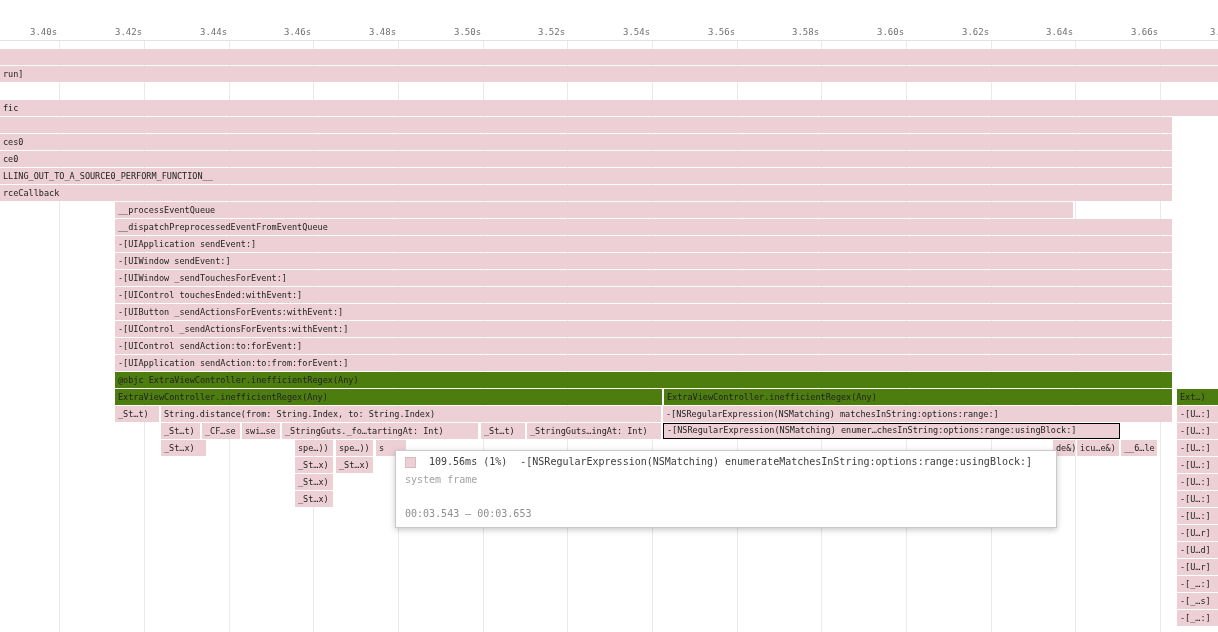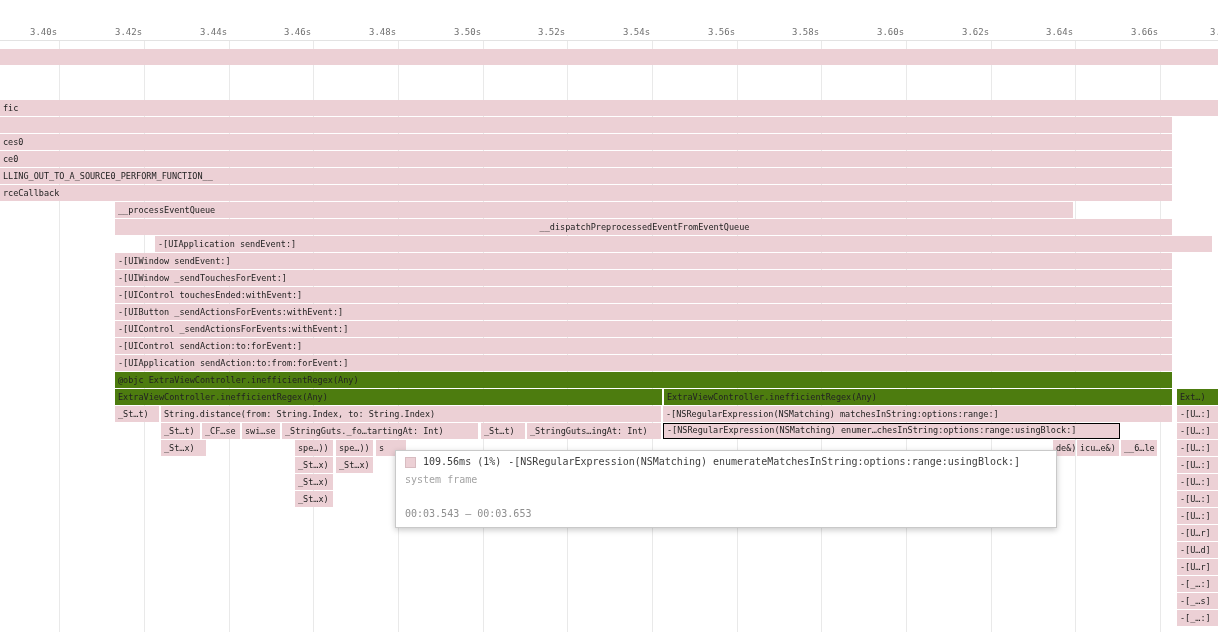--- a/index.html
+++ b/index.html
@@ -32,21 +32,21 @@
   .bar.pink{background:#ecd0d5;}
   .bar.purple{background:#4d7c0f;}
   .bar.sel{border:1.5px solid #000;line-height:12px;}
 
   
   .tooltip{
     position:absolute;left:395px;top:450px;width:662px;box-sizing:border-box;
     background:#fff;border:1px solid #c9c9c9;box-shadow:0 2px 6px rgba(0,0,0,.22);
     z-index:5;padding:5px 10px 7px 9px;font-size:10px;line-height:12px;
   }
-  .tt-row1{display:flex;align-items:center;gap:7px;color:#3d3d3d;white-space:nowrap;overflow:hidden;}
+  .tt-row1{display:flex;align-items:center;gap:13px;color:#3d3d3d;white-space:nowrap;overflow:hidden;}
   .tt-swatch{width:9px;height:9px;background:#ecd0d5;border:1px solid #d8bcc1;flex:none;}
   .tt-sub{color:#a3a3a3;margin-top:6px;}
   .tt-range{color:#8e8e8e;margin-top:22px;}
 </style>
 </head>
 <body>
 
 <div class="stage">
   <div class="grid-layer">
       <div class="gridline" style="left: 59px;"></div>
@@ -59,29 +59,30 @@
       <div class="gridline" style="left: 652px;"></div>
       <div class="gridline" style="left: 737px;"></div>
       <div class="gridline" style="left: 821px;"></div>
       <div class="gridline" style="left: 906px;"></div>
       <div class="gridline" style="left: 991px;"></div>
       <div class="gridline" style="left: 1075px;"></div>
       <div class="gridline" style="left: 1160px;"></div>
     </div>
   <div class="bars-layer">
       <div class="bar pink" style="left: 0px; top: 49px; width: 1218px;"></div>
+      <div class="bar pink" style="left: 0px; top: 66px; width: 1218px;">run]</div>
       <div class="bar pink" style="left: 0px; top: 100px; width: 1218px;">fic</div>
       <div class="bar pink" style="left: 0px; top: 117px; width: 1172px;"></div>
       <div class="bar pink" style="left: 0px; top: 134px; width: 1172px;">ces0</div>
       <div class="bar pink" style="left: 0px; top: 151px; width: 1172px;">ce0</div>
       <div class="bar pink" style="left: 0px; top: 168px; width: 1172px;">LLING_OUT_TO_A_SOURCE0_PERFORM_FUNCTION__</div>
       <div class="bar pink" style="left: 0px; top: 185px; width: 1172px;">rceCallback</div>
       <div class="bar pink" style="left: 115px; top: 202px; width: 958px;">__processEventQueue</div>
-      <div class="bar pink" style="left: 115px; top: 219px; width: 1057px; text-align: center;">__dispatchPreprocessedEventFromEventQueue</div>
-      <div class="bar pink" style="left: 115px; top: 236px; width: 1057px; margin-left: 40px;">-[UIApplication sendEvent:]</div>
+      <div class="bar pink" style="left: 115px; top: 219px; width: 1057px;">__dispatchPreprocessedEventFromEventQueue</div>
+      <div class="bar pink" style="left: 115px; top: 236px; width: 1057px;">-[UIApplication sendEvent:]</div>
       <div class="bar pink" style="left: 115px; top: 253px; width: 1057px;">-[UIWindow sendEvent:]</div>
       <div class="bar pink" style="left: 115px; top: 270px; width: 1057px;">-[UIWindow _sendTouchesForEvent:]</div>
       <div class="bar pink" style="left: 115px; top: 287px; width: 1057px;">-[UIControl touchesEnded:withEvent:]</div>
       <div class="bar pink" style="left: 115px; top: 304px; width: 1057px;">-[UIButton _sendActionsForEvents:withEvent:]</div>
       <div class="bar pink" style="left: 115px; top: 321px; width: 1057px;">-[UIControl _sendActionsForEvents:withEvent:]</div>
       <div class="bar pink" style="left: 115px; top: 338px; width: 1057px;">-[UIControl sendAction:to:forEvent:]</div>
       <div class="bar pink" style="left: 115px; top: 355px; width: 1057px;">-[UIApplication sendAction:to:from:forEvent:]</div>
       <div class="bar purple" style="left: 115px; top: 372px; width: 1057px;">@objc ExtraViewController.inefficientRegex(Any)</div>
       <div class="bar purple" style="left: 115px; top: 389px; width: 547px;">ExtraViewController.inefficientRegex(Any)</div>
       <div class="bar purple" style="left: 664px; top: 389px; width: 508px;">ExtraViewController.inefficientRegex(Any)</div>

